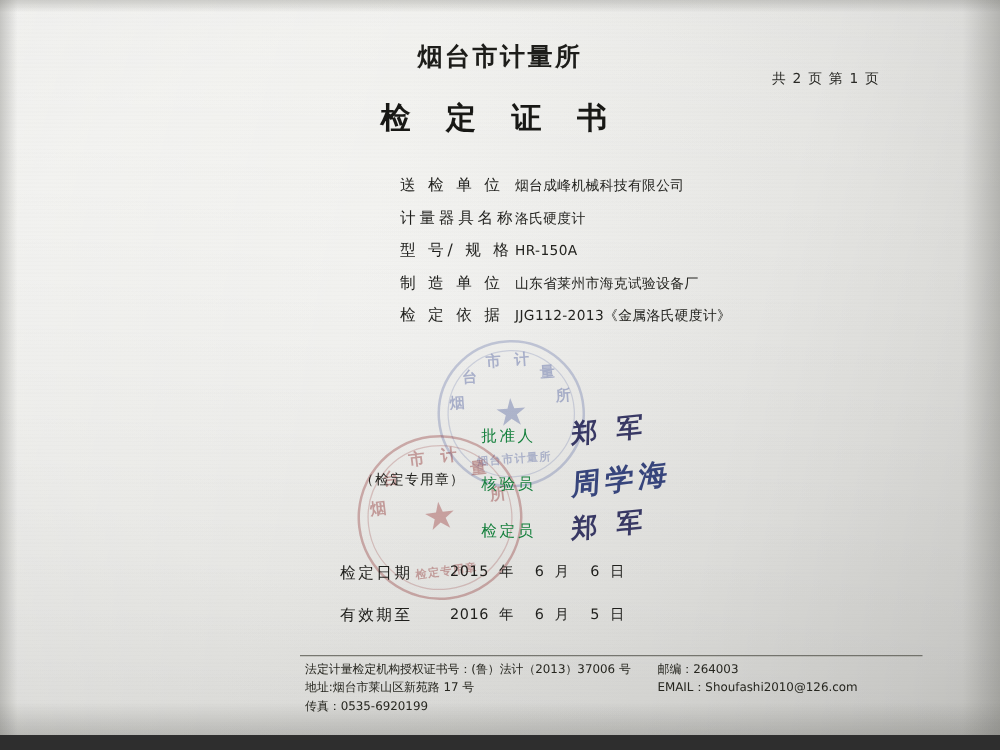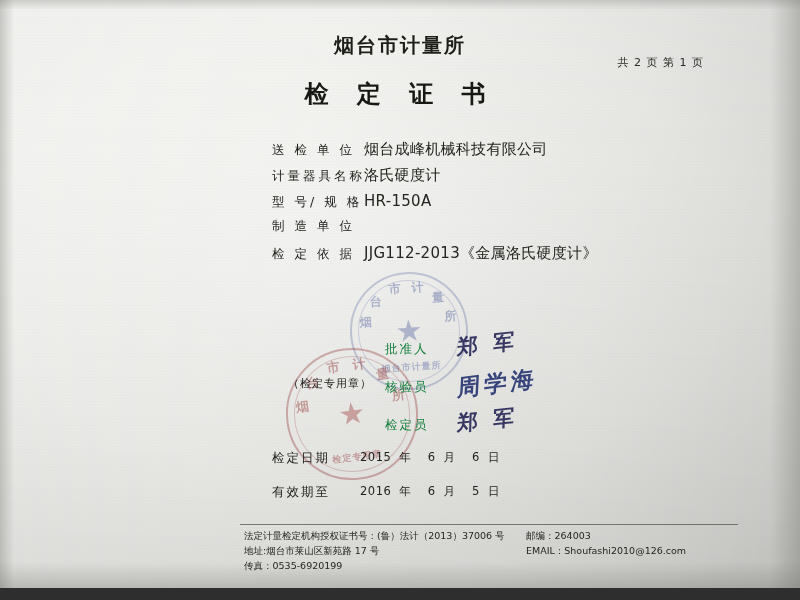--- a/index.html
+++ b/index.html
@@ -111,30 +111,31 @@
     position: absolute;
     left: 272px;
     top: 140px;
     width: 430px;
   }
   .field-row {
     display: flex;
     align-items: baseline;
     height: 26px;
     font-family: "DejaVu Sans", sans-serif;
+    margin-left: 48px;
   }
   .field-label {
     width: 86px;
     font-size: 12.5px;
     letter-spacing: 3px;
     color: #1f1f1c;
     white-space: nowrap;
   }
   .field-value {
-    font-size: 15px;
+    font-size: 11px;
     color: #242420;
     letter-spacing: 0.3px;
     padding-left: 6px;
   }
 
   .sign-block {
     position: absolute;
     left: 385px;
     top: 338px;
     width: 320px;
@@ -344,20 +345,21 @@
       <div class="field-row">
         <span class="field-label">计量器具名称</span>
         <span class="field-value">洛氏硬度计</span>
       </div>
       <div class="field-row">
         <span class="field-label">型 号/ 规 格</span>
         <span class="field-value">HR-150A</span>
       </div>
       <div class="field-row">
         <span class="field-label">制 造 单 位</span>
+        <span class="field-value">山东省莱州市海克试验设备厂</span>
       </div>
       <div class="field-row">
         <span class="field-label">检 定 依 据</span>
         <span class="field-value">JJG112-2013《金属洛氏硬度计》</span>
       </div>
     </div>
 
     <div class="stamp" id="stamp-top">
       <div class="stamp-round">
         <div class="inner-ring"></div>

